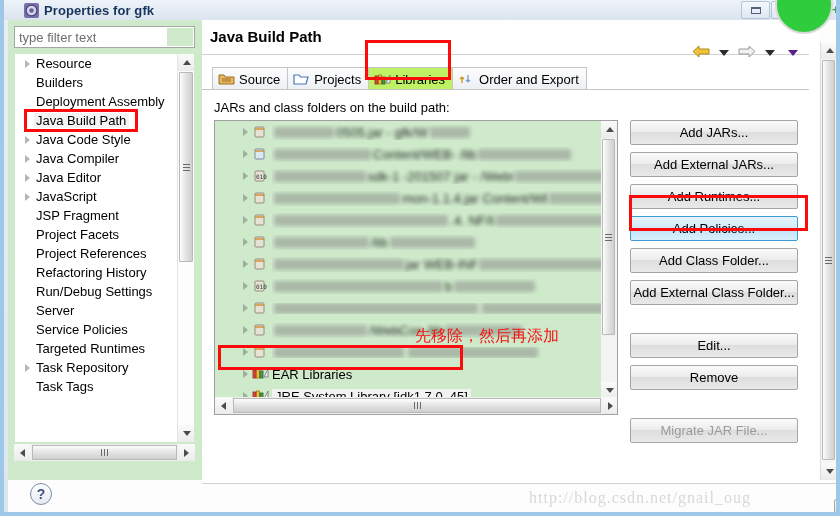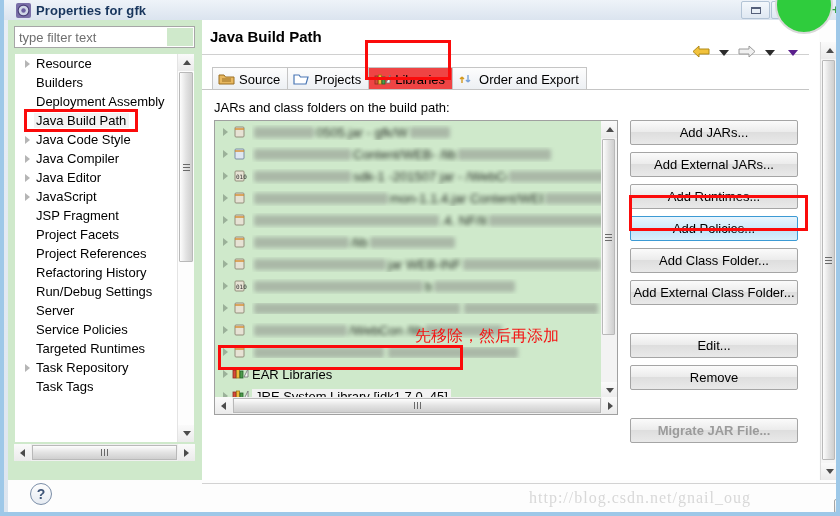--- a/index.html
+++ b/index.html
@@ -18,21 +18,21 @@
     position: absolute; left: 0; top: 0; width: 840px; height: 516px;
     background: linear-gradient(#e9eef5, #dde5ef);
     border-left: 4px solid #9ec8e8;
     border-right: 4px solid #9ec8e8;
     border-bottom: 4px solid #9ec8e8;
     overflow: hidden;
   }
   #titlebar {
     position: absolute; left: 0; top: 0; width: 100%; height: 20px;
     background: linear-gradient(#eef3f9, #dbe4ef);
-    display: flex; align-items: center; padding-left: 12px;
+    display: flex; align-items: center; padding-left: 20px;
   }
   .title-icon {
     width: 15px; height: 15px; margin-right: 5px;
     background: #7a6fa8; border-radius: 2px;
     display: flex; align-items: center; justify-content: center;
     flex: 0 0 auto;
   }
   .title-icon svg { display: block; }
   #title-text {
     font-size: 13px; font-weight: bold; color: #17355c;
@@ -203,37 +203,38 @@
     position: absolute; left: 10px; top: 46px;
     display: flex; align-items: flex-end; height: 24px;
   }
   .tab {
     height: 23px; display: flex; align-items: center;
     padding: 0 7px 0 5px; font-size: 13px;
     background: linear-gradient(#fdfdfd,#eceff3);
     border: 1px solid #c5c5c5; border-bottom: none;
     margin-right: -1px;
   }
-  .tab.active { background: #ef4444; }
+  .tab.active { background: #bef264; }
   .tab-ico { width: 17px; height: 15px; margin-right: 4px; position: relative; flex:0 0 17px;}
   #tab-underline {
     position: absolute; left: 0; top: 69px; width: 607px; height: 1px;
     background: #c5c5c5;
   }
 
   #list-caption {
     position: absolute; left: 12px; top: 80px; font-size: 13px;
   }
 
   
   #jar-list {
     position: absolute; left: 12px; top: 100px;
     width: 404px; height: 295px;
     background: #cfe9cb; border: 1px solid #a0a0a0;
     overflow: hidden;
+    padding-left: 20px;
   }
   .jar-row {
     height: 22px; display: flex; align-items: center;
     padding-left: 4px; font-size: 13px; position: relative;
   }
   .jar-arrow {
     width: 13px; flex: 0 0 13px; display:flex; align-items:center; justify-content:center;
   }
   .jar-arrow::before {
     content:""; display:block;
@@ -269,21 +270,21 @@
     width: 168px; height: 25px;
     background: linear-gradient(#fbfbfb,#ebebeb 48%,#dedede 50%,#e9e9e9);
     border: 1px solid #a5a5a5; border-radius: 2px;
     display: flex; align-items: center; justify-content: center;
     font-size: 13px; margin-bottom: 7px; color: #000;
   }
   .btn.focused {
     background: linear-gradient(#e9f5fd,#cfe9fa 48%,#bfe2f8 50%,#d9effb);
     border: 1px solid #3c9ad4;
   }
-  .btn.disabled { color: #9b9b9b; font-weight: bold; }
+  .btn.disabled { color: #9b9b9b; }
   .btn.gap { margin-top: 28px; }
   #bottom-rule {
     position: absolute; left: 0; top: 463px; width: 811px; height: 1px;
     background: #d2d2d2;
   }
   #ok-btn {
     position: absolute; left: 632px; top: 479px; width: 86px; height: 24px;
   }
 
   

